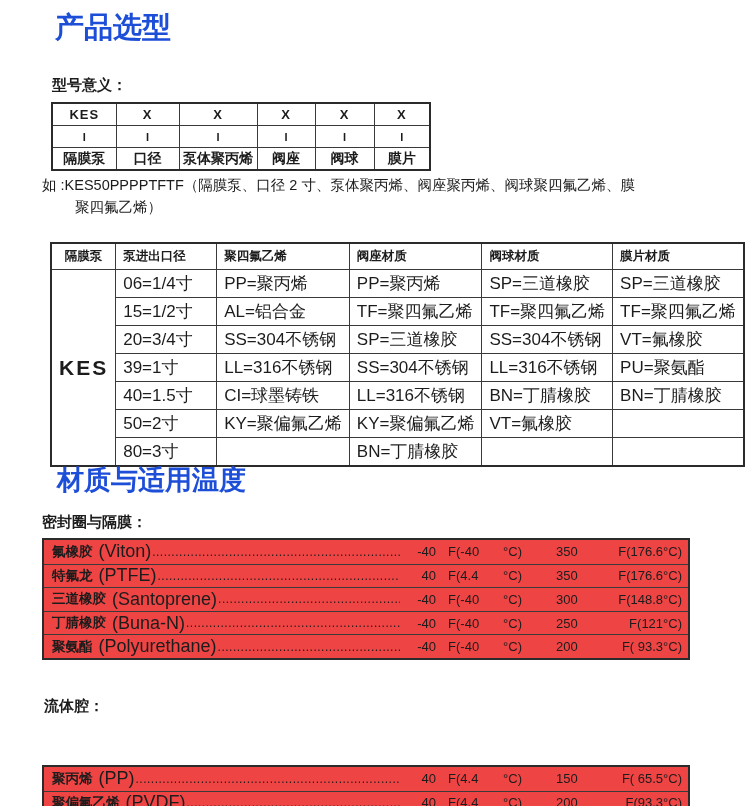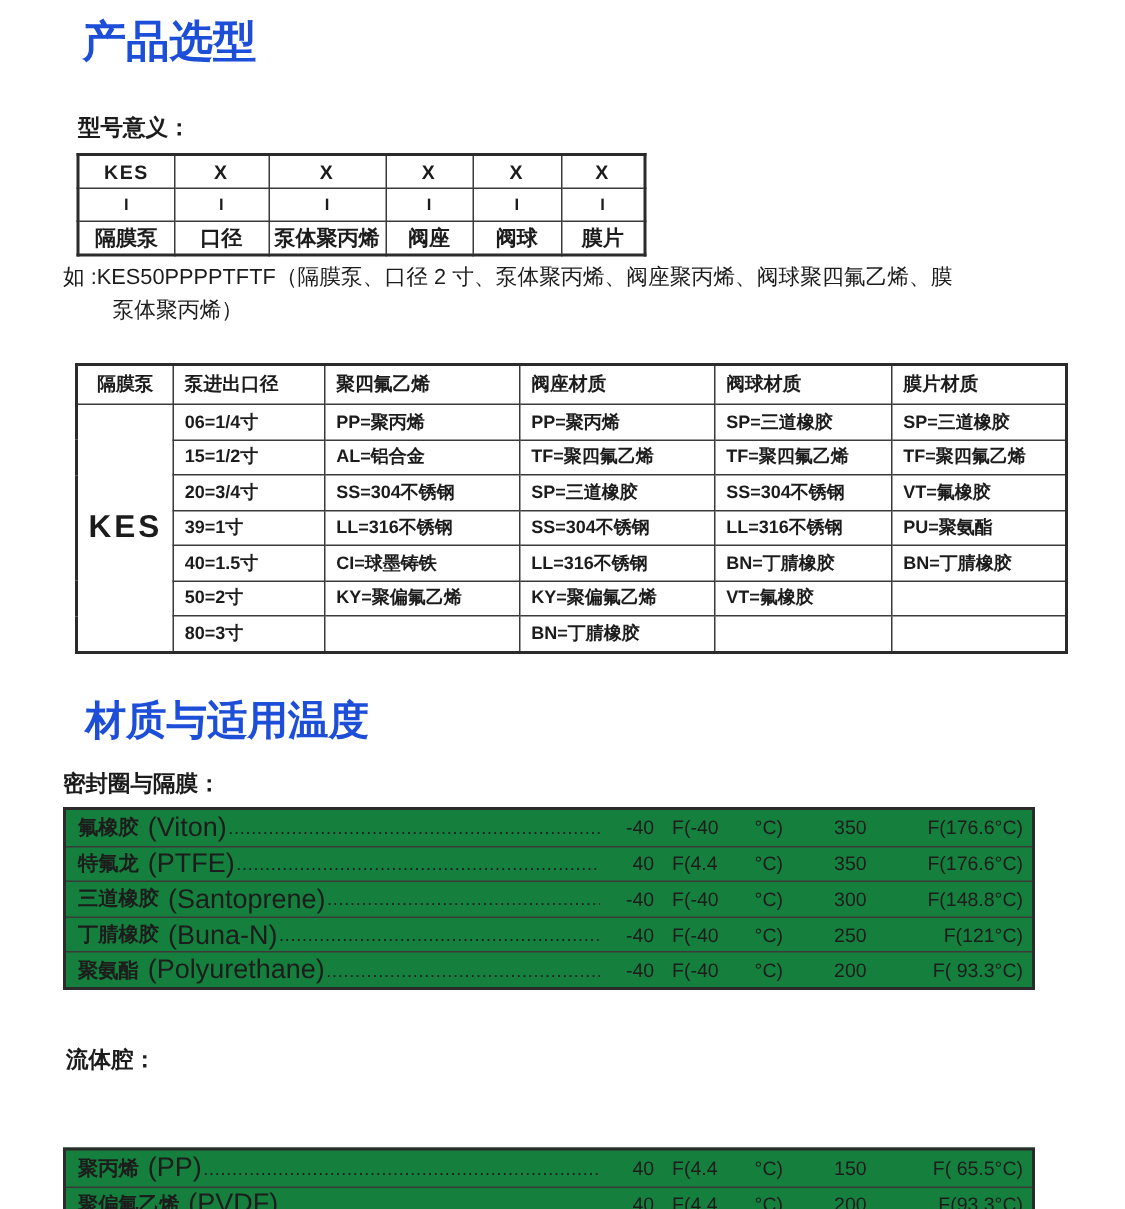--- a/index.html
+++ b/index.html
@@ -28,27 +28,27 @@
   
   #example { position:absolute; left:42px; top:174px; font-size:14.5px; line-height:1.55; width:670px; }
   #example .l2 { margin-left:33px; }
 
   
   table.t2 { position:absolute; left:50px; top:242px; border-collapse:collapse;
              table-layout:fixed; border:2px solid #2b2b2b; }
   .t2 th { border:1px solid #3a3a3a; font-size:12.5px; font-weight:bold;
            text-align:left; padding:4px 7px; height:16px; white-space:nowrap; }
   .t2 th.c0 { text-align:center; padding:4px 2px; }
-  .t2 td { border:1px solid #3a3a3a; font-size:12px; font-weight:700;
+  .t2 td { border:1px solid #3a3a3a; font-size:17px; font-weight:400;
            padding:2px 7px; height:18.5px; white-space:nowrap; }
   .t2 td.kes { text-align:center; font-size:21px; font-weight:600; letter-spacing:2px; }
 
   
   .ttable { position:absolute; left:42px; width:648px; border:2px solid #2b2b2b;
-            box-sizing:border-box; background:#15803d; }
+            box-sizing:border-box; background:#ef4444; }
   #seal-table  { top:538px; }
   #fluid-table { top:723px;margin-top:42px; }
   .trow { display:flex; align-items:center; height:23.6px; box-sizing:border-box;
           border-top:1px solid #3a3a3a; padding:0 6px 0 8px; font-size:13px; }
   .trow:first-child { border-top:none; }
   .name-cn { font-weight:bold; font-size:13.5px; white-space:nowrap; flex:none; }
   .name-en { margin-left:6px; white-space:nowrap; flex:none; font-size:18px; }
   .leader  { flex:1 1 auto; overflow:hidden; white-space:nowrap; font-size:12px;
              letter-spacing:0.5px; margin-left:1px; }
   .vmin { flex:none; width:36px; text-align:right; }
@@ -97,21 +97,21 @@
         <td>泵体聚丙烯</td>
         <td>阀座</td>
         <td>阀球</td>
         <td>膜片</td>
       </tr>
     </tbody>
 </table>
 
 <div id="example">
   <div class="l1">如 :KES50PPPPTFTF（隔膜泵、口径 2 寸、泵体聚丙烯、阀座聚丙烯、阀球聚四氟乙烯、膜</div>
-  <div class="l2">泵体聚丙烯）</div>
+  <div class="l2">聚四氟乙烯）</div>
 </div>
 
 <table class="t2">
   <colgroup>
     <col style="width:51px">
       <col style="width:101px">
       <col style="width:130px">
     <col style="width:130px">
       <col style="width:118px">
       <col style="width:116px">

